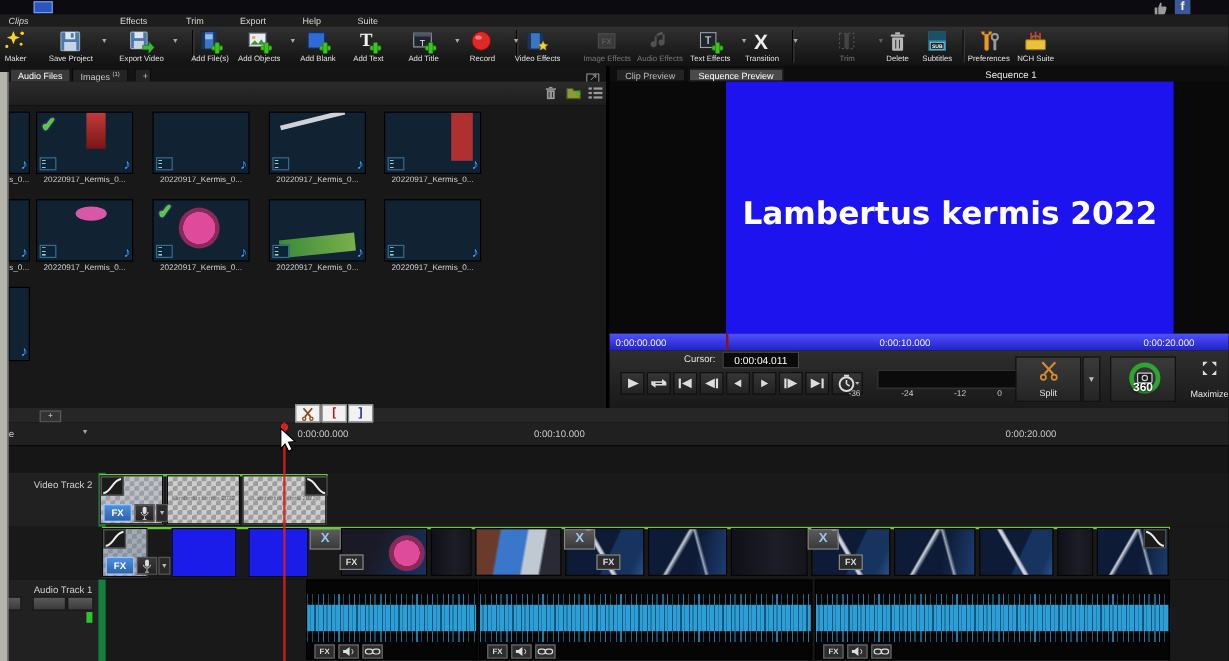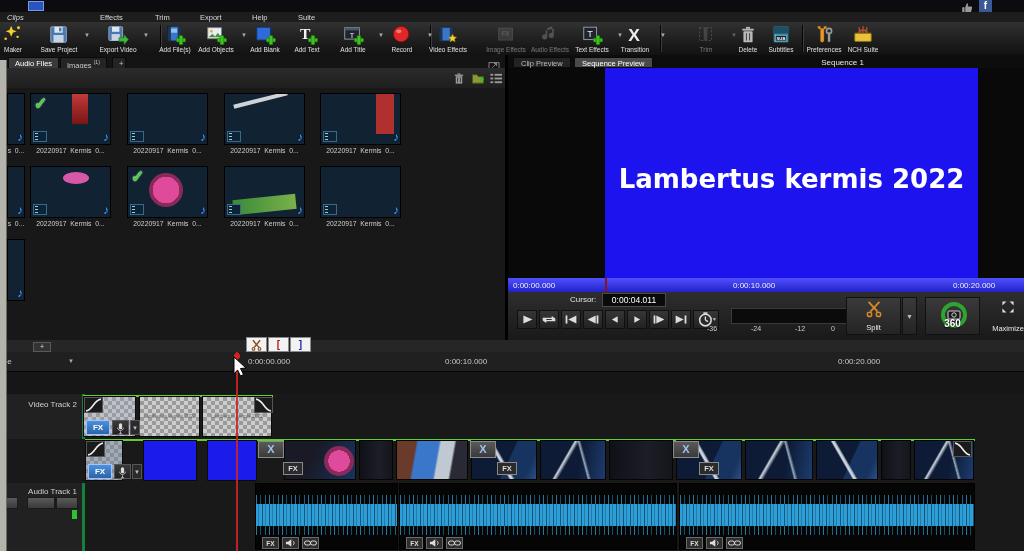--- a/index.html
+++ b/index.html
@@ -64,21 +64,21 @@
   .tp svg{width:100%;height:100%;display:block;}
   #meterbox{position:absolute;left:223px;top:16px;width:164px;height:14px;background:#0b0b0b;border:1px solid #3a3a3a;}
   .mlabel{position:absolute;top:33px;font-size:7px;color:#cfcfcf;}
   .bigbtn{position:absolute;top:5px;height:38px;background:linear-gradient(180deg,#3a3a3a,#242424);border:1px solid #111;box-sizing:border-box;text-align:center;}
   .bigbtn .blabel{position:absolute;left:0;right:0;bottom:2px;font-size:7.5px;color:#e8e8e8;}
   
   #tlbar{left:0;top:340px;width:1024px;height:12px;background:#262626;border-bottom:1px solid #0a0a0a;}
   #ruler{left:0;top:352px;width:1024px;height:19px;background:#202020;border-bottom:1px solid #050505;}
   .rt{position:absolute;top:5px;font-size:8px;color:#c8c8c8;}
   .trackrow{position:absolute;left:0;width:1024px;background:#191919;border-bottom:1px solid #020202;}
-  .hdr{position:absolute;left:0;top:0;bottom:0;width:82px;background:#212121;border-right:3px solid #15803d;}
+  .hdr{position:absolute;left:0;top:0;bottom:0;width:82px;background:#212121;border-right:6px solid #15803d;}
   .hdr .hlbl{position:absolute;right:5px;top:6px;font-size:8px;color:#d0d0d0;white-space:nowrap;}
   .chk{background-image:linear-gradient(45deg,#9a9a9a 25%,transparent 25%,transparent 75%,#9a9a9a 75%),
         linear-gradient(45deg,#9a9a9a 25%,#cdcdcd 25%,#cdcdcd 75%,#9a9a9a 75%);
         background-size:8px 8px;background-position:0 0,4px 4px;background-color:#cdcdcd;}
   .clip{position:absolute;border:1px solid #0a0a0a;box-sizing:border-box;overflow:hidden;}
   .grn{position:absolute;height:2px;background:#63cf2a;}
   .fade{position:absolute;width:17px;height:14px;background:#1b1b1b;border:1px solid #555;}
   .fade svg{width:100%;height:100%;display:block;}
   .fxb{position:absolute;width:24px;height:15px;background:linear-gradient(180deg,#4e90de,#2b63a8);border:1px solid #9cc4ff;
        color:#fff;font-size:8px;font-weight:bold;text-align:center;line-height:14px;box-sizing:border-box;}

